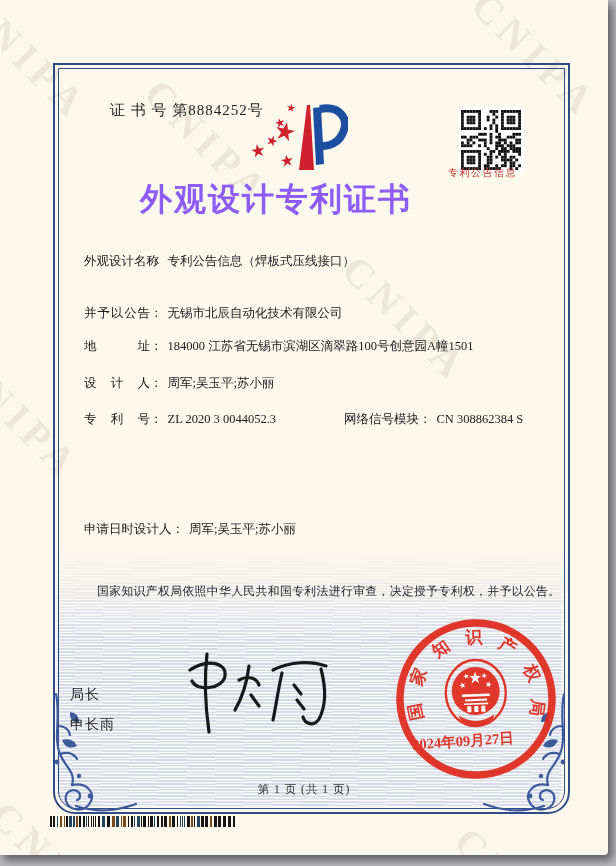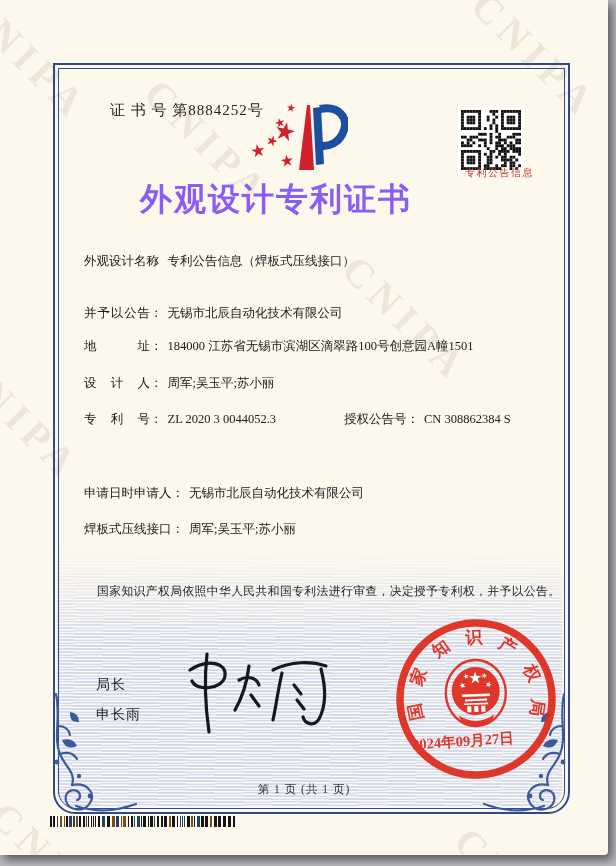--- a/index.html
+++ b/index.html
@@ -17,32 +17,32 @@
       repeating-linear-gradient(0deg, rgba(255,255,255,.8) 0 1px, rgba(255,255,255,0) 1px 3px),
       repeating-linear-gradient(2deg, rgba(255,255,255,.55) 0 1px, rgba(255,255,255,0) 1px 4px),
       #d7dbe8;}
   .band-fade{position:absolute;left:0;top:0;width:100%;height:95px;background:linear-gradient(#fcf8ec 0,rgba(252,248,236,0) 100%);}
   .ornament{position:absolute;z-index:4;}
   
   .cert-no{position:absolute;left:110px;top:101px;font-size:15px;color:#222;letter-spacing:1px;z-index:5;}
   .logo{position:absolute;left:250px;top:102px;z-index:5;}
   .qr-wrap{position:absolute;left:458px;top:107px;width:60px;height:60px;background:#fff;padding:3px;z-index:5;}
   .qr-wrap svg{display:block;fill:#111;}
-  .qr-label{position:absolute;left:448px;top:166px;width:86px;text-align:right;font-size:10px;letter-spacing:1.5px;color:#c0392b;z-index:5;font-family:Liberation Mono, monospace;}
+  .qr-label{position:absolute;left:448px;top:166px;width:86px;text-align:left;font-size:10px;letter-spacing:1.5px;color:#c0392b;z-index:5;font-family:Liberation Mono, monospace;}
   .title{position:absolute;left:0;top:178px;width:552px;text-align:center;font-size:32px;font-weight:bold;letter-spacing:2px;color:#8b5cf6;z-index:5;}
   
   .row{position:absolute;left:84px;font-size:12.5px;color:#1b1b1b;white-space:nowrap;z-index:5;}
   .lbl{display:inline-block;width:66px;text-align:justify;text-align-last:justify;}
   .lbl.wide{width:auto;text-align-last:auto;}
   .colon{display:inline-block;margin-right:5px;}
   .col2{position:absolute;left:260px;top:0;white-space:nowrap;}
   
   .stmt{position:absolute;font-size:11.8px;color:#20232b;letter-spacing:.4px;white-space:nowrap;z-index:5;text-align:right;}
   
-  .director{position:absolute;left:96px;font:14px "Liberation Sans",sans-serif;color:#222;z-index:5;letter-spacing:1px;}
+  .director{position:absolute;left:70px;font:14px "Liberation Sans",sans-serif;color:#222;z-index:5;letter-spacing:1px;margin-top:10px;}
   .signature{position:absolute;left:178px;top:640px;z-index:6;}
   
   .seal{position:absolute;left:393px;top:616px;z-index:6;opacity:.93;transform:rotate(-2deg);}
   .seal text{font-family:"Liberation Serif","DejaVu Serif",serif;}
   
   .page-info{position:absolute;left:0;top:782px;width:608px;text-align:center;font-size:11.5px;color:#333;z-index:5;letter-spacing:1px;}
   .barcode{position:absolute;left:50px;top:816px;width:186px;height:11px;z-index:5;}
   .barcode svg{display:block;}
 </style>
 </head>
@@ -359,27 +359,24 @@
       <span class="lbl">并予以公告</span><span class="colon">：</span><span class="val">无锡市北辰自动化技术有限公司</span>
     </div>
     <div class="row" style="top:338px">
       <span class="lbl">地址</span><span class="colon">：</span><span class="val">184000 江苏省无锡市滨湖区滴翠路100号创意园A幢1501</span>
     </div>
     <div class="row" style="top:375px">
       <span class="lbl">设计人</span><span class="colon">：</span><span class="val">周军;吴玉平;苏小丽</span>
     </div>
     <div class="row" style="top:411px">
       <span class="lbl">专利号</span><span class="colon">：</span><span class="val">ZL 2020 3 0044052.3</span>
-      <span class="col2"><span>授权公告号</span><span class="colon">：</span><span>CN 308862384 S</span></span>
-    </div>
-    <div class="row" style="top:485px">
-      <span class="lbl wide">申请日时申请人</span><span class="colon">：</span><span class="val">无锡市北辰自动化技术有限公司</span>
+      <span class="col2"><span>网络信号模块</span><span class="colon">：</span><span>CN 308862384 S</span></span>
     </div>
     <div class="row" style="top:521px">
-      <span class="lbl wide">焊板式压线接口</span><span class="colon">：</span><span class="val">周军;吴玉平;苏小丽</span>
+      <span class="lbl wide">申请日时设计人</span><span class="colon">：</span><span class="val">周军;吴玉平;苏小丽</span>
     </div>
 
     <div class="stmt" style="left:97px;top:584px">国家知识产权局依照中华人民共和国专利法进行审查，决定授予专利权，并予以公告。</div>
 
     <div class="director" style="top:676px">局长</div>
     <div class="director" style="top:706px">申长雨</div>
 
     <svg class="signature" width="162" height="98" viewBox="0 0 162 98">
       <g stroke="#17181c" fill="none" stroke-width="3.2" stroke-linecap="round" stroke-linejoin="round">
         <path d="M 29 14 C 26 40 27 64 31 92"></path>

